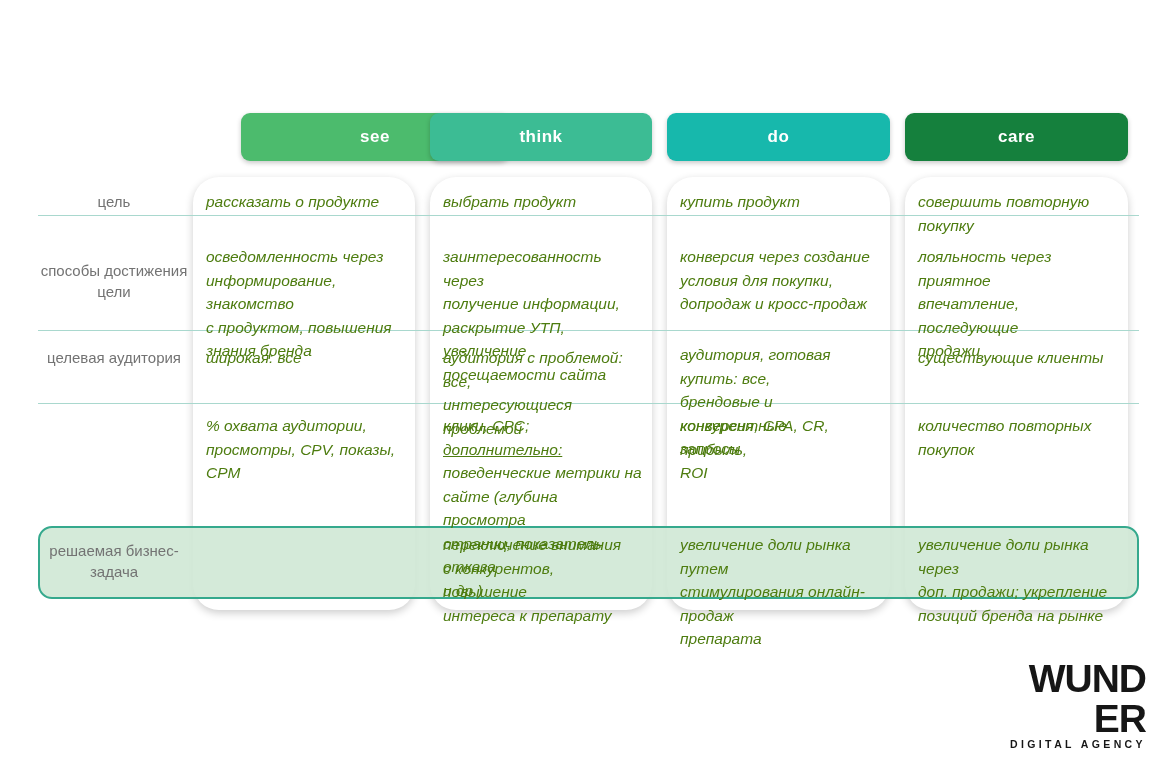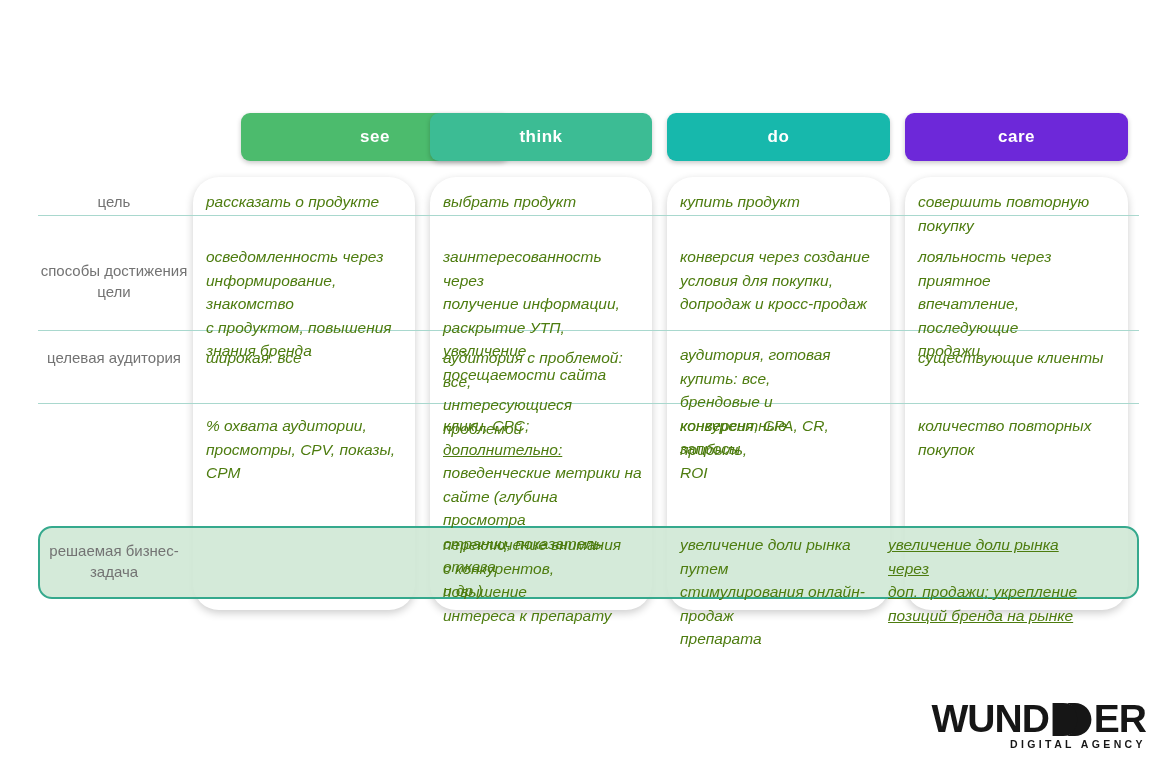--- a/index.html
+++ b/index.html
@@ -27,21 +27,21 @@
     position:absolute;z-index:4;width:199px;
     font-size:15.5px;line-height:23.5px;font-style:italic;color:#4d7c0f;
     white-space:pre-line;
   }
   .u{text-decoration:underline;}
   .task-row{
     position:absolute;left:38px;top:526px;width:1097px;height:69px;z-index:3;
     background:rgba(206,231,212,0.88);border:2px solid #35a98d;border-radius:14px;
   }
   .logo{position:absolute;right:30px;top:698px;text-align:right;z-index:5;}
-  .logo-word{display:flex;align-items:flex-end;justify-content:flex-end;height:40px;}
+  .logo-word{display:flex;align-items:flex-end;justify-content:flex-end;height:40px;flex-direction:column;}
   .logo-word span{
     font-weight:bold;font-size:39px;line-height:38px;letter-spacing:-1px;color:#161616;
   }
   .logo-dd{width:42px;height:33px;margin:0 1px 2px 2px;}
   .logo-tagline{
     font-weight:bold;font-size:10.5px;letter-spacing:3.4px;color:#161616;margin-top:0;
   }
 </style>
 </head>
 <body>
@@ -50,21 +50,21 @@
 
   <div class="stage-btn" style="left: 201px; width: 268px; background: rgb(76, 187, 109); margin-left: 40px;">
       <span>see</span>
     </div>
   <div class="stage-btn" style="left: 430px; width: 222px; background: rgb(60, 188, 148);">
       <span>think</span>
     </div>
   <div class="stage-btn" style="left: 667px; width: 223px; background: rgb(23, 184, 172);">
       <span>do</span>
     </div>
-  <div class="stage-btn" style="left: 905px; width: 223px; background: #6d28d9;">
+  <div class="stage-btn" style="left: 905px; width: 223px; background: #15803d;">
       <span>care</span>
     </div>
 
   <div class="card" style="left:193px;width:222px;"></div>
   <div class="card" style="left:430px;width:222px;"></div>
   <div class="card" style="left:667px;width:223px;"></div>
   <div class="card" style="left:905px;width:223px;"></div>
 
   <div class="hline" style="top:215px;"></div>
   <div class="hline" style="top:330px;"></div>
@@ -123,21 +123,21 @@
   <div class="cell" style="left:680px;top:533px;">увеличение доли рынка путем
 стимулирования онлайн-продаж
 препарата</div>
 
   <div class="cell" style="left:918px;top:190px;">совершить повторную покупку</div>
   <div class="cell" style="left:918px;top:245px;">лояльность через приятное
 впечатление, последующие
 продажи</div>
   <div class="cell" style="left:918px;top:346px;">существующие клиенты</div>
   <div class="cell" style="left:918px;top:414px;">количество повторных покупок</div>
-  <div class="cell" style="left:888px;top:533px;text-decoration:underline;">увеличение доли рынка через
+  <div class="cell" style="left:918px;top:533px;">увеличение доли рынка через
 доп. продажи; укрепление
 позиций бренда на рынке</div>
 
   <div class="logo">
     <div class="logo-word">
       <span>WUND</span>
       <svg class="logo-dd" viewBox="0 0 40 34">
         <path d="M0 0 h11 a17 17 0 0 1 0 34 H0 z" fill="#161616"></path>
         <path d="M15 0 h8 a17 17 0 0 1 0 34 h-8 a19 19 0 0 0 0 -34 z" fill="#161616"></path>
       </svg>

